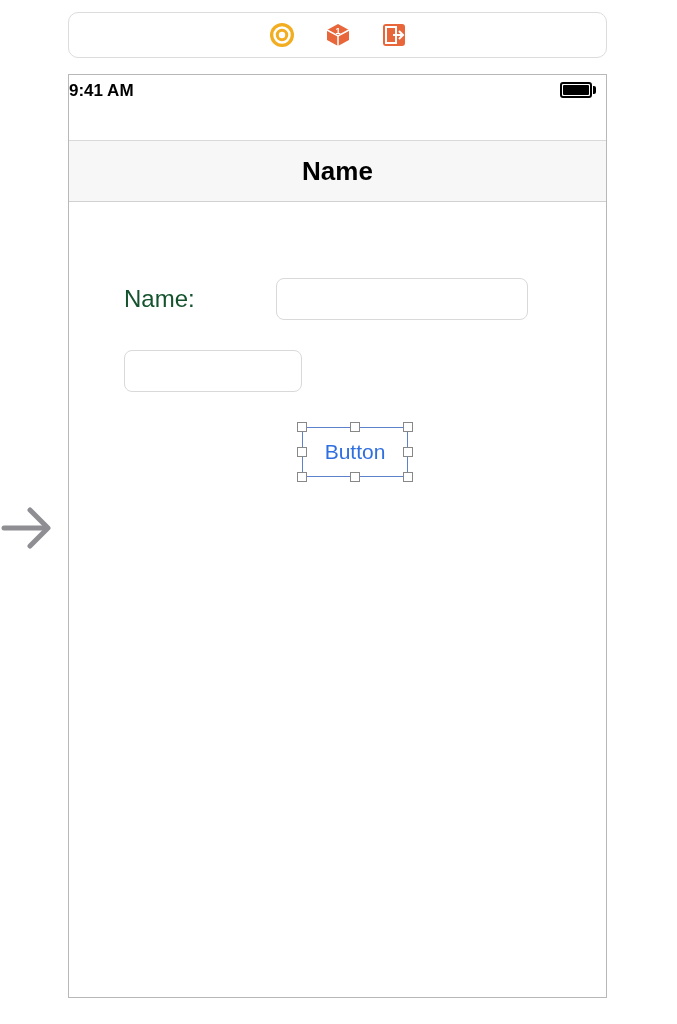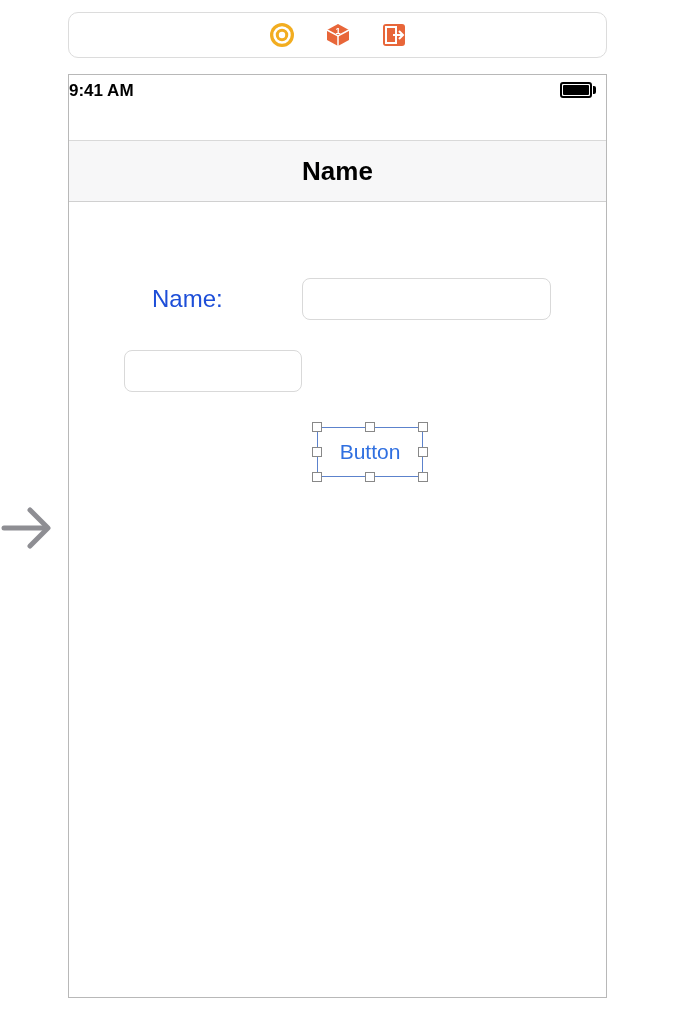--- a/index.html
+++ b/index.html
@@ -118,36 +118,35 @@
   }
   .row {
     display: flex;
     align-items: center;
     margin-bottom: 30px;
   }
   .row label {
     width: 152px;
     font-size: 24px;
     font-weight: 400;
-    color: #1d4ed8;
-    margin-left: 28px;
+    color: #14532d;
   }
   .text-field {
     height: 42px;
     border: 1px solid #d9d9d9;
     border-radius: 8px;
     background: #fff;
   }
   .tf-name   { width: 252px; }
   .tf-gender { width: 178px; }
 
   
   .selected-wrap {
     position: absolute;
-    left: 248px;  
+    left: 233px;  
     top: 225px;
     width: 106px;
     height: 50px;
   }
   .sel-border {
     position: absolute;
     inset: 0;
     border: 1px solid #5c82cc;
   }
   .sel-label {

